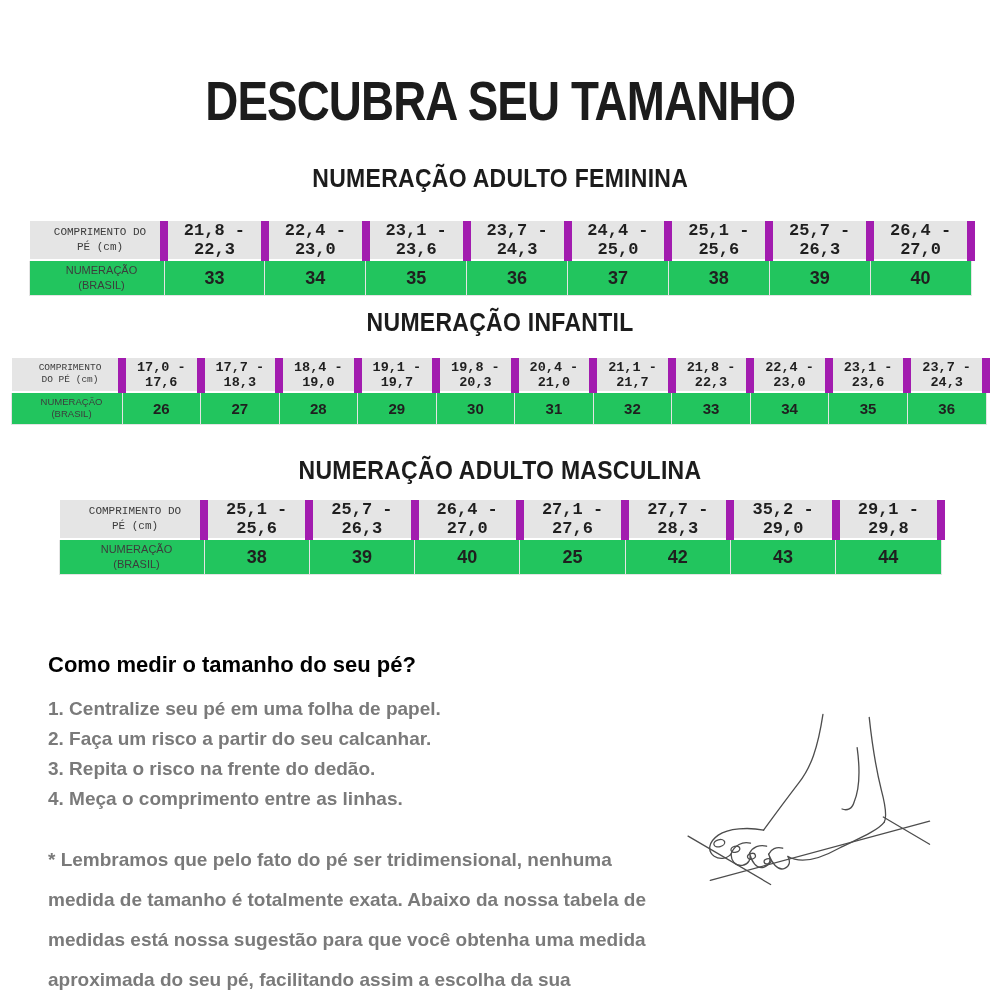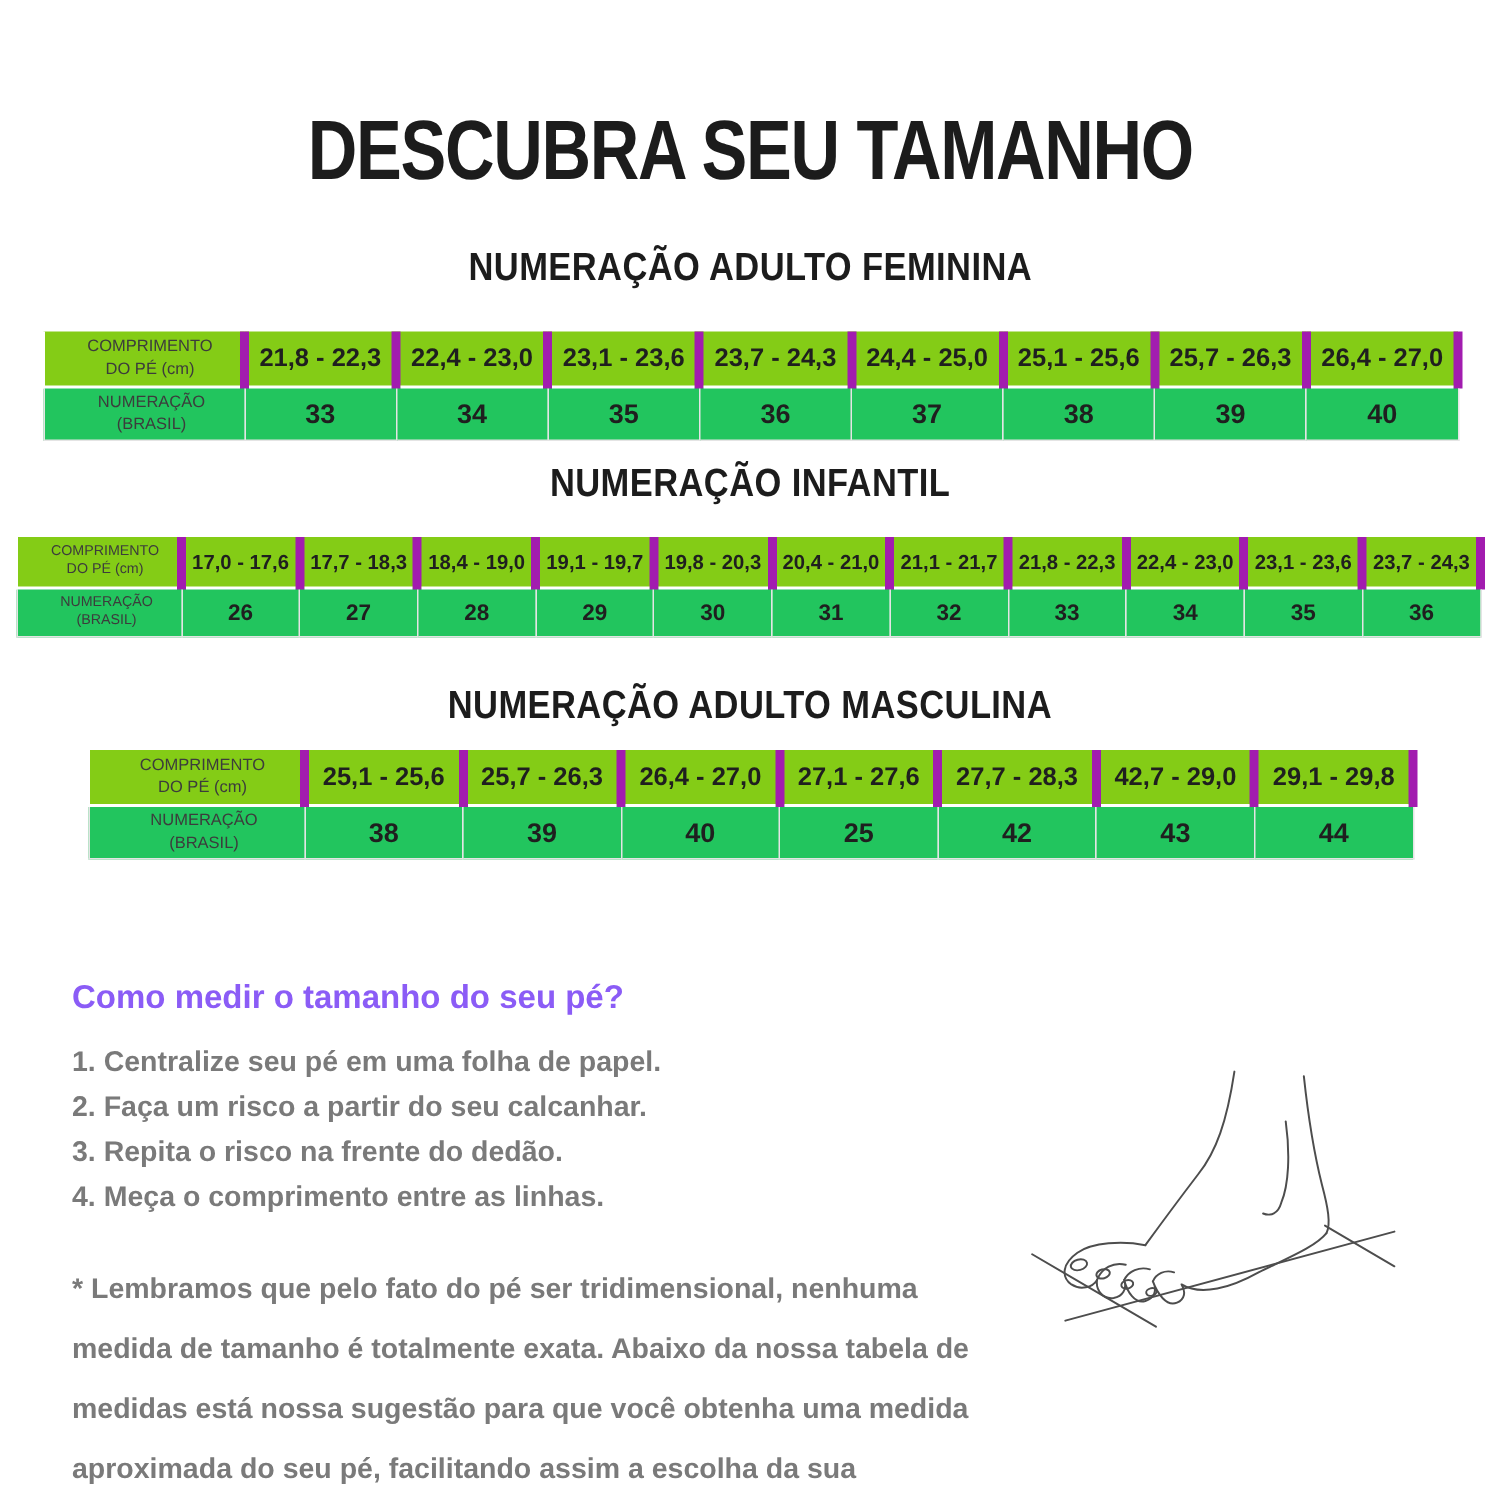--- a/index.html
+++ b/index.html
@@ -13,22 +13,22 @@
   .section-title{position:absolute;left:0;width:1000px;text-align:center;}
   .section-title span{display:inline-block;font-size:25px;font-weight:700;letter-spacing:0.3px;
         color:#1c1c1c;transform:scale(0.92,1.05);transform-origin:center;}
   #sec-feminina{top:164px;}
   #sec-infantil{top:308px;}
   #sec-masculina{top:456px;}
 
   
   table.size-table{border-collapse:collapse;table-layout:fixed;position:absolute;}
   table.size-table td{text-align:center;vertical-align:middle;padding:0;}
-  tr.len-row td{background:#84cc16;border-left:2px solid #ffffff;border-right:6px solid #a21caf;
-        border-bottom:2px solid #ffffff;}
+  tr.len-row td{background:#e5e5e5;border-left:2px solid #ffffff;border-right:8px solid #a21caf;
+        border-bottom:2px solid #ffffff;font-family:Liberation Mono, monospace;}
   tr.size-row td{background:#22c55e;border:1px solid #e4e4e4;border-top:none;}
   td.label-cell{text-align:left;}
   td.label-cell .lbl{display:inline-block;padding-left:10px;color:#3c3c3c;font-weight:400;
         line-height:1.3;}
   .range-cell{font-weight:700;color:#1f1f1f;}
   .size-cell{font-weight:700;color:#1f1f1f;}
 
   #table-feminina{top:221px;left:28px;width:947px;}
   #table-feminina td{height:36px;}
   #table-feminina tr.size-row td{height:34px;}
@@ -48,21 +48,21 @@
   #table-masculina{top:500px;left:58px;width:887px;}
   #table-masculina td{height:36px;}
   #table-masculina tr.size-row td{height:34px;}
   #table-masculina td.label-cell{width:140px;}
   #table-masculina .lbl{font-size:11px;max-width:96px;}
   #table-masculina .range-cell{font-size:17px;}
   #table-masculina .size-cell{font-size:18px;}
 
   
   .howto{position:absolute;left:48px;top:652px;width:640px;color:#7a7a7a;}
-  .howto-heading{font-size:22px;font-weight:700;margin:0 0 16px 0;color:#8b5cf6;}
+  .howto-heading{font-size:22px;font-weight:700;margin:0 0 16px 0;color:#000000;}
   .howto-step{font-size:19px;font-weight:700;line-height:30px;}
   .howto-note{margin-top:26px;font-size:19px;font-weight:700;line-height:40px;width:625px;}
 
   
   .foot-illustration{position:absolute;left:672px;top:688px;width:322px;height:244px;}
 </style>
 </head>
 <body>
 
 <div id="page">
@@ -137,21 +137,21 @@
 
   <table class="size-table" id="table-masculina">
     <tbody>
         <tr class="len-row">
       <td class="label-cell"><span class="lbl">COMPRIMENTO DO PÉ (cm)</span></td>
       <td class="range-cell">25,1 - 25,6</td>
       <td class="range-cell">25,7 - 26,3</td>
       <td class="range-cell">26,4 - 27,0</td>
       <td class="range-cell">27,1 - 27,6</td>
       <td class="range-cell">27,7 - 28,3</td>
-      <td class="range-cell">42,7 - 29,0</td>
+      <td class="range-cell">35,2 - 29,0</td>
       <td class="range-cell">29,1 - 29,8</td>
     </tr>
     <tr class="size-row">
       <td class="label-cell"><span class="lbl">NUMERAÇÃO (BRASIL)</span></td>
       <td class="size-cell">38</td>
       <td class="size-cell">39</td>
       <td class="size-cell">40</td>
       <td class="size-cell">25</td>
       <td class="size-cell">42</td>
       <td class="size-cell">43</td>

